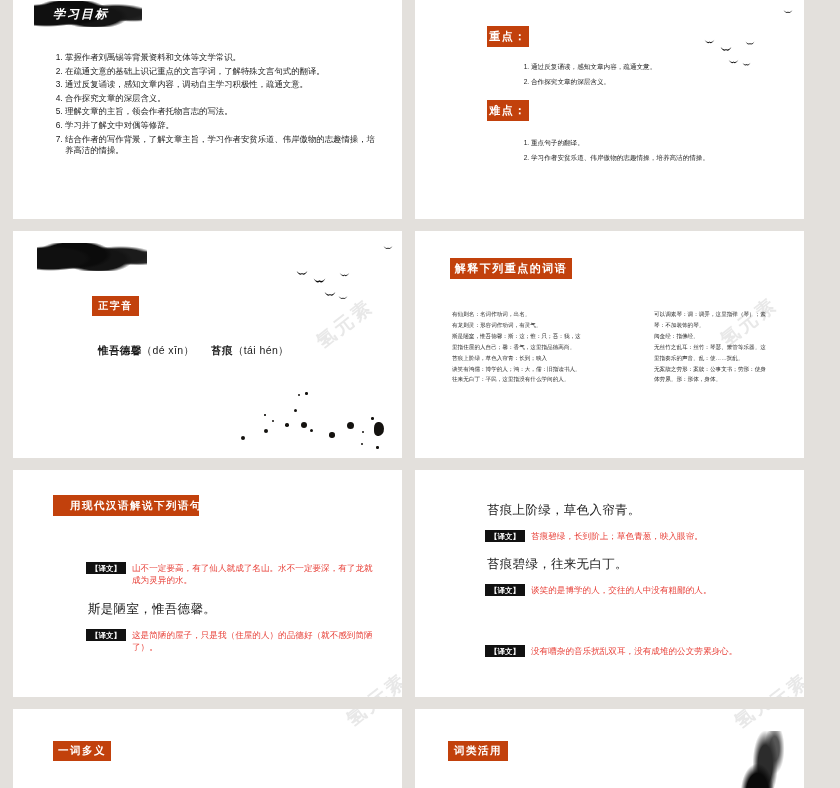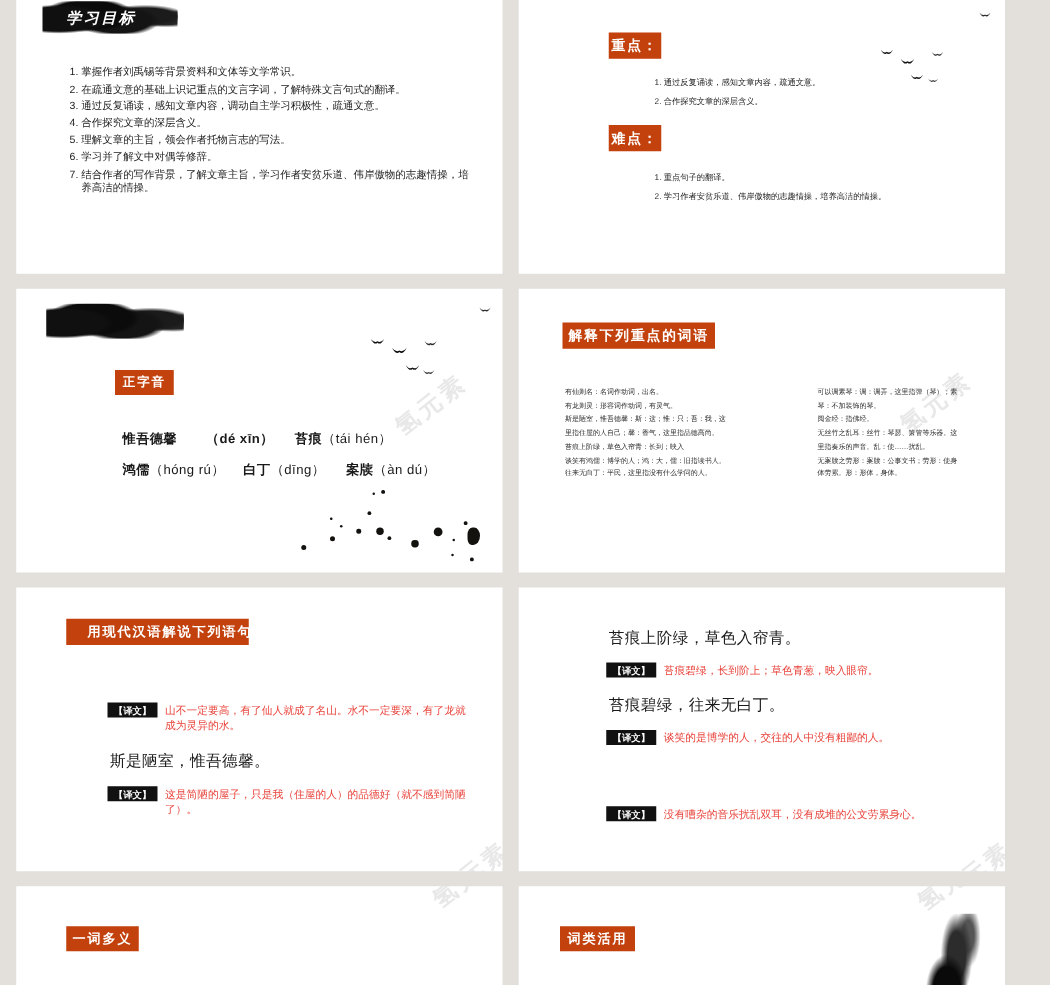--- a/index.html
+++ b/index.html
@@ -227,32 +227,25 @@
     </div>
     <div class="bird" style="left:325px;top:64px;width:10px;height:6px;">
       <svg viewBox="0 0 20 10">
           <path d="M1 1 Q6 7 10 4 Q14 7 19 1 Q14 10 10 6 Q6 10 1 1 Z" fill="#333"></path>
         </svg>
     </div>
 
     <div class="label-box" style="left:79px;top:65px;width:47px;height:20px;font-size:10px;">正字音</div>
 
     <div class="line" style="left:85px;top:113px;font-size:10.5px;font-weight:bold;letter-spacing:0.4px;">
-      <span>惟吾德馨</span><span style="font-weight:bold;padding-left:23px;">（dé xīn）</span>
+      <span>惟吾德馨</span><span style="font-weight:normal;">（dé xīn）</span>
       <span style="display:inline-block;width:10px;"></span>
       <span>苔痕</span><span style="font-weight:normal;">（tái hén）</span>
     </div>
 
-    <div class="line" style="left:85px;top:138px;font-size:10.5px;font-weight:bold;letter-spacing:0.4px;">
-      <span>鸿儒</span><span style="font-weight:normal;">（hóng rú）</span>
-      <span style="display:inline-block;width:8px;"></span>
-      <span>白丁</span><span style="font-weight:normal;">（dīng）</span>
-      <span style="display:inline-block;width:10px;"></span>
-      <span>案牍</span><span style="font-weight:normal;">（àn dú）</span>
-    </div>
 
     <div class="splat" style="left:285px;top:163px;width:2px;height:2px;"></div>
     <div class="splat" style="left:292px;top:161px;width:2.5px;height:2.5px;"></div>
     <div class="splat" style="left:281px;top:178px;width:3px;height:3px;"></div>
     <div class="splat" style="left:251px;top:183px;width:1.5px;height:1.5px;"></div>
     <div class="splat" style="left:259px;top:189px;width:2px;height:2px;"></div>
     <div class="splat" style="left:272px;top:192px;width:3.5px;height:3.5px;"></div>
     <div class="splat" style="left:288px;top:191px;width:6px;height:6px;"></div>
     <div class="splat" style="left:297px;top:198px;width:3px;height:3px;"></div>
     <div class="splat" style="left:251px;top:198px;width:4px;height:4px;"></div>

